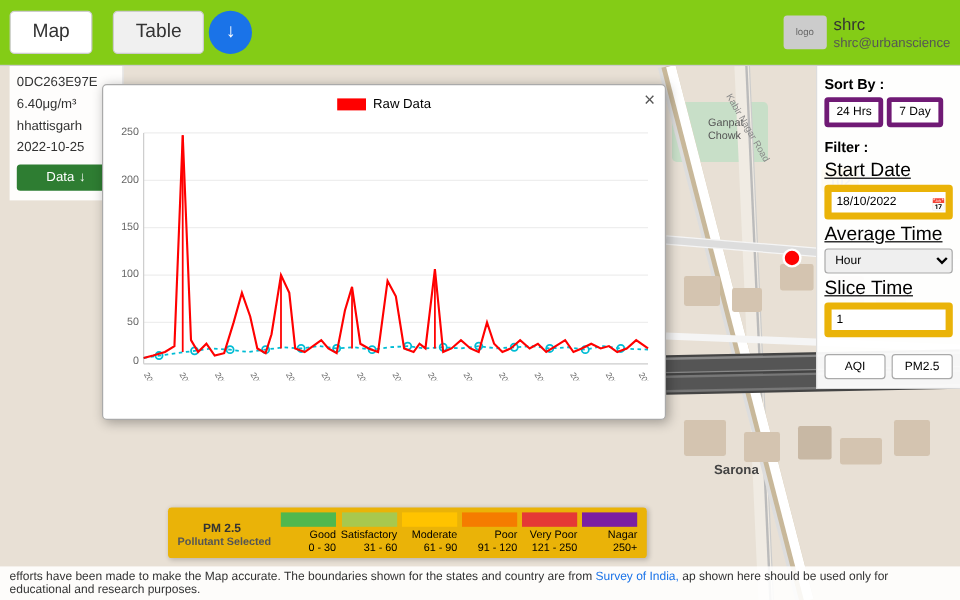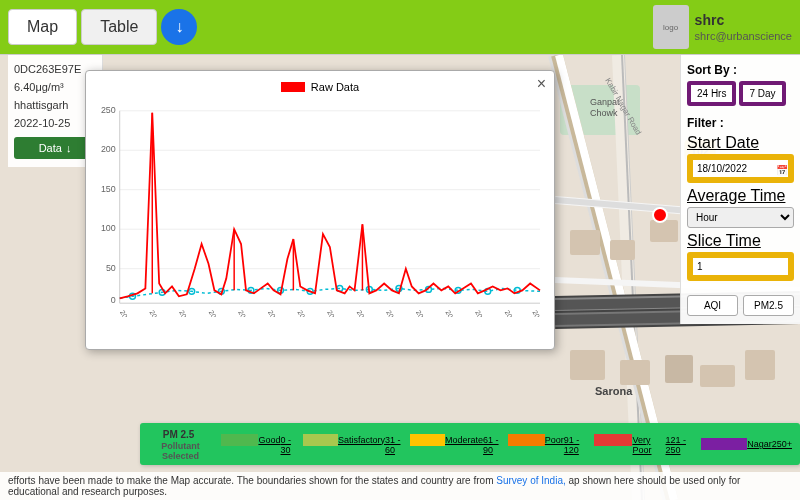--- a/index.html
+++ b/index.html
@@ -29,47 +29,47 @@
     .nav-tab {
       padding: 8px 18px;
       border: 1px solid #ccc;
       border-radius: 4px;
       cursor: pointer;
       font-size: 16px;
       font-weight: 500;
       background: white;
       color: #333;
     }
-    .nav-tab.active { background: #f0f0f0; }
+    .nav-tab.active { background: #f0f0f0; margin-left: 13px; }
 
     .download-btn {
       width: 36px; height: 36px;
       background: #1a73e8;
       border-radius: 50%;
       display: flex; align-items: center; justify-content: center;
       cursor: pointer;
       color: white;
       font-size: 16px;
     }
 
     .logo-area {
       margin-left: auto;
       display: flex; align-items: center; gap: 6px;
       font-size: 13px;
       color: #333;
     }
     .logo-box {
-      width: 36px; height: 44px;
+      width: 36px; height: 28px;
       background: #ccc;
       border-radius: 3px;
       display: flex; align-items: center; justify-content: center;
       font-size: 8px; color: #666;
     }
     .logo-text { display: flex; flex-direction: column; line-height: 1.3; }
-    .logo-text .org { font-weight: bold; font-size: 14px; }
+    .logo-text .org { font-weight: normal; font-size: 14px; }
     .logo-text .email { font-size: 11px; color: #555; }
 
     
     #info-panel {
       position: absolute; top: 55px; left: 8px; width: 95px;
       background: rgba(255,255,255,0.92);
       padding: 8px 6px;
       z-index: 50;
       border-right: 1px solid #ddd;
     }
@@ -160,32 +160,32 @@
       font-size: 10px;
       text-align: center;
       cursor: pointer;
       background: white;
     }
 
     
     #pm-scale {
       position: absolute; bottom: 35px; left: 140px;
       display: flex; align-items: center;
-      background: #22c55e;
+      background: #eab308;
       padding: 4px 8px;
       border-radius: 3px;
       box-shadow: 1px 1px 4px rgba(0,0,0,0.2);
       z-index: 50;
       gap: 4px;
       margin-top: 33px;
     }
     .pm-label { font-size: 10px; font-weight: bold; color: #333; margin-right: 4px; }
     .pm-sub { font-size: 9px; color: #555; display: block; font-weight: bold; }
     .scale-item {
-      display: flex; flex-direction: row; align-items: flex-start; text-decoration: underline;
+      display: flex; flex-direction: column; align-items: flex-end;
     }
     .scale-color { height: 12px; width: 46px; }
     .scale-text { font-size: 9px; margin-top: 1px; }
 
     
     #footer-text {
       position: absolute; bottom: 0; left: 0; right: 0;
       background: rgba(255,255,255,0.88);
       padding: 3px 8px;
       font-size: 10px;

